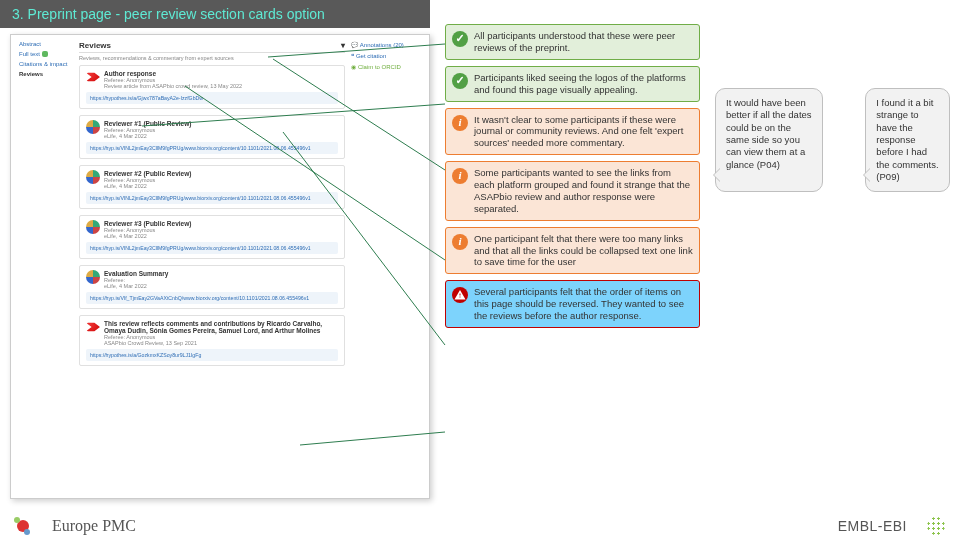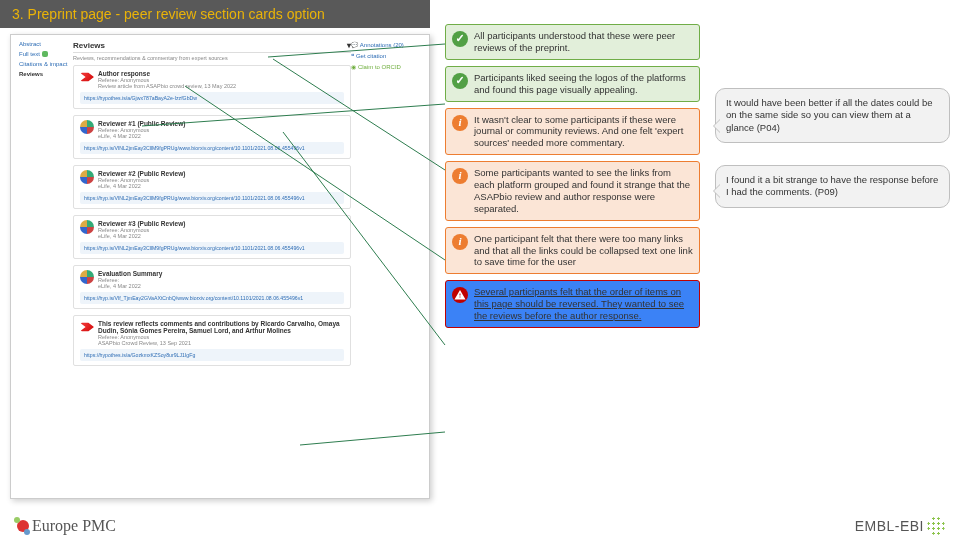--- a/index.html
+++ b/index.html
@@ -3,33 +3,33 @@
 <meta charset="utf-8">
 <style>
   * { box-sizing: border-box; margin: 0; padding: 0; }
   body {
     width: 960px; height: 540px;
     font-family: Arial, Helvetica, sans-serif;
     background: #fff; position: relative; overflow: hidden;
     font-size: 10px;
   }
   .titlebar {
-    background: #595959; color: #eab308;
+    background: #595959; color: #5eead4;
     padding: 6px 12px; font-size: 14px;
     width: 430px;
   }
   
   .shot {
     position: absolute; left: 10px; top: 34px;
     width: 420px; height: 465px;
     background: #fff; border: 1px solid #ccc;
     box-shadow: 2px 2px 6px rgba(0,0,0,.2);
     padding: 6px 8px;
     font-size: 6px; color: #555;
-    display: flex; 
+    display: flex; gap: 6px;
   }
   .shot-nav { width: 54px; display: flex; flex-direction: column; gap: 4px; font-size: 6px; }
   .shot-nav a { color: #2e6db5; text-decoration: none; }
   .shot-nav a.reviews { color: #333; font-weight: bold; }
   .shot-nav .badge { display:inline-block;width:6px;height:6px;background:#5fb85f;border-radius:2px;margin-left:2px;vertical-align:middle;}
   .shot-main { flex: 1; }
   .shot-head { font-weight: bold; font-size: 8px; color:#333; border-bottom:1px solid #ddd; padding-bottom:2px; display:flex;justify-content:space-between; }
   .shot-sub { font-size: 5.5px; color:#888; margin: 2px 0 4px; }
   .shot-side { width: 70px; font-size:6px; color:#2e6db5; display:flex;flex-direction:column;gap:4px; }
   .shot-side .orcid { color:#6fae3e; }
@@ -51,44 +51,44 @@
     font-size:9.5px; line-height:1.25; position:relative; color:#333;
   }
   .finding .icon {
     position:absolute; left:6px; top:6px; width:16px;height:16px;border-radius:50%;
     display:flex;align-items:center;justify-content:center;color:#fff;font-size:11px;font-weight:bold;
   }
   .f-good { background:#e2efda; border-color:#70ad47; }
   .f-good .icon { background:#52a045; }
   .f-warn { background:#fbe5d6; border-color:#ed7d31; }
   .f-warn .icon { background:#ed7d31; font-family: Georgia, serif; font-style: italic; }
-  .f-bad  { background:#3b82f6; border-color:#c00000;text-decoration:underline; }
+  .f-bad  { background:#7dd3fc; border-color:#c00000; }
   .f-bad .icon { background:#c00000; }
   .f-bad .icon svg { width:12px;height:12px;fill:#fff; }
   
-  .quotes { position:absolute; right:10px; top:88px; width:235px; display:flex; flex-direction:column; gap:22px; }
+  .quotes { position:absolute; right:10px; top:88px; width:235px; display:flex; flex-direction:row; gap:42px; }
   .quote {
     background:#f2f2f2; border:1px solid #bfbfbf; border-radius:10px;
     padding:8px 10px; font-size:9.5px; line-height:1.3; color:#333; position:relative;
   }
   .quote::after {
     content:""; position:absolute; left:-8px; bottom:10px;
     border:6px solid transparent; border-right-color:#f2f2f2;
   }
   .quote::before {
     content:""; position:absolute; left:-10px; bottom:9px;
     border:7px solid transparent; border-right-color:#bfbfbf;
   }
   
   .footer { position:absolute; left:0; right:0; bottom:4px; display:flex; justify-content:space-between; padding:0 14px; align-items:center; }
-  .epmc { display:flex; align-items:center; gap:0; font-family: Georgia, serif; font-size:16px; color:#555; }
+  .epmc { display:flex; align-items:center; gap:20px; font-family: Georgia, serif; font-size:16px; color:#555; }
   .epmc-logo { width:18px;height:18px; position:relative; }
   .epmc-logo::before { content:"";position:absolute;width:12px;height:12px;border-radius:50%;background:#d33;left:3px;top:3px; }
   .epmc-logo::after { content:"";position:absolute;width:6px;height:6px;border-radius:50%;background:#9c6;left:0;top:0;box-shadow:10px 12px 0 #69c; }
-  .ebi { display:flex; align-items:center; gap:2px; font-size:14px; color:#555; letter-spacing:.5px; }
+  .ebi { display:flex; align-items:center; gap:19px; font-size:14px; color:#555; letter-spacing:.5px; }
   .ebi-logo { width:20px;height:20px; background:
     radial-gradient(circle, #8bc34a 1.2px, transparent 1.3px) 0 0/5px 5px;
     clip-path: polygon(25% 6%, 75% 6%, 100% 50%, 75% 94%, 25% 94%, 0 50%);
   }
   
   svg.connectors { position:absolute; left:0; top:0; width:960px; height:540px; pointer-events:none; }
   svg.connectors line { stroke:#2e7d4f; stroke-width:1; }
 </style>
 </head>
 <body>

